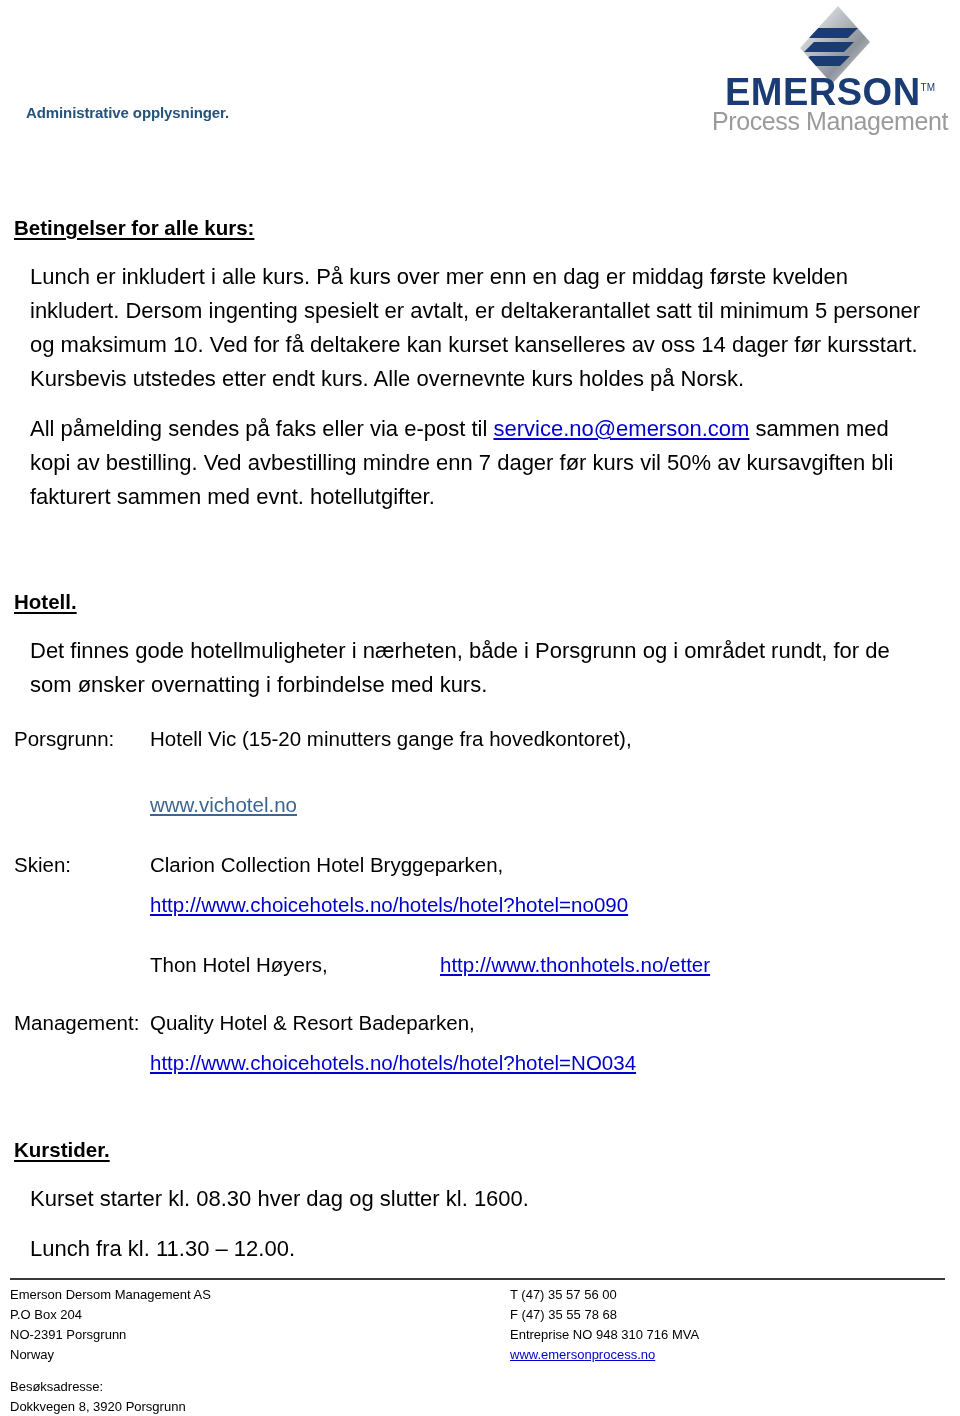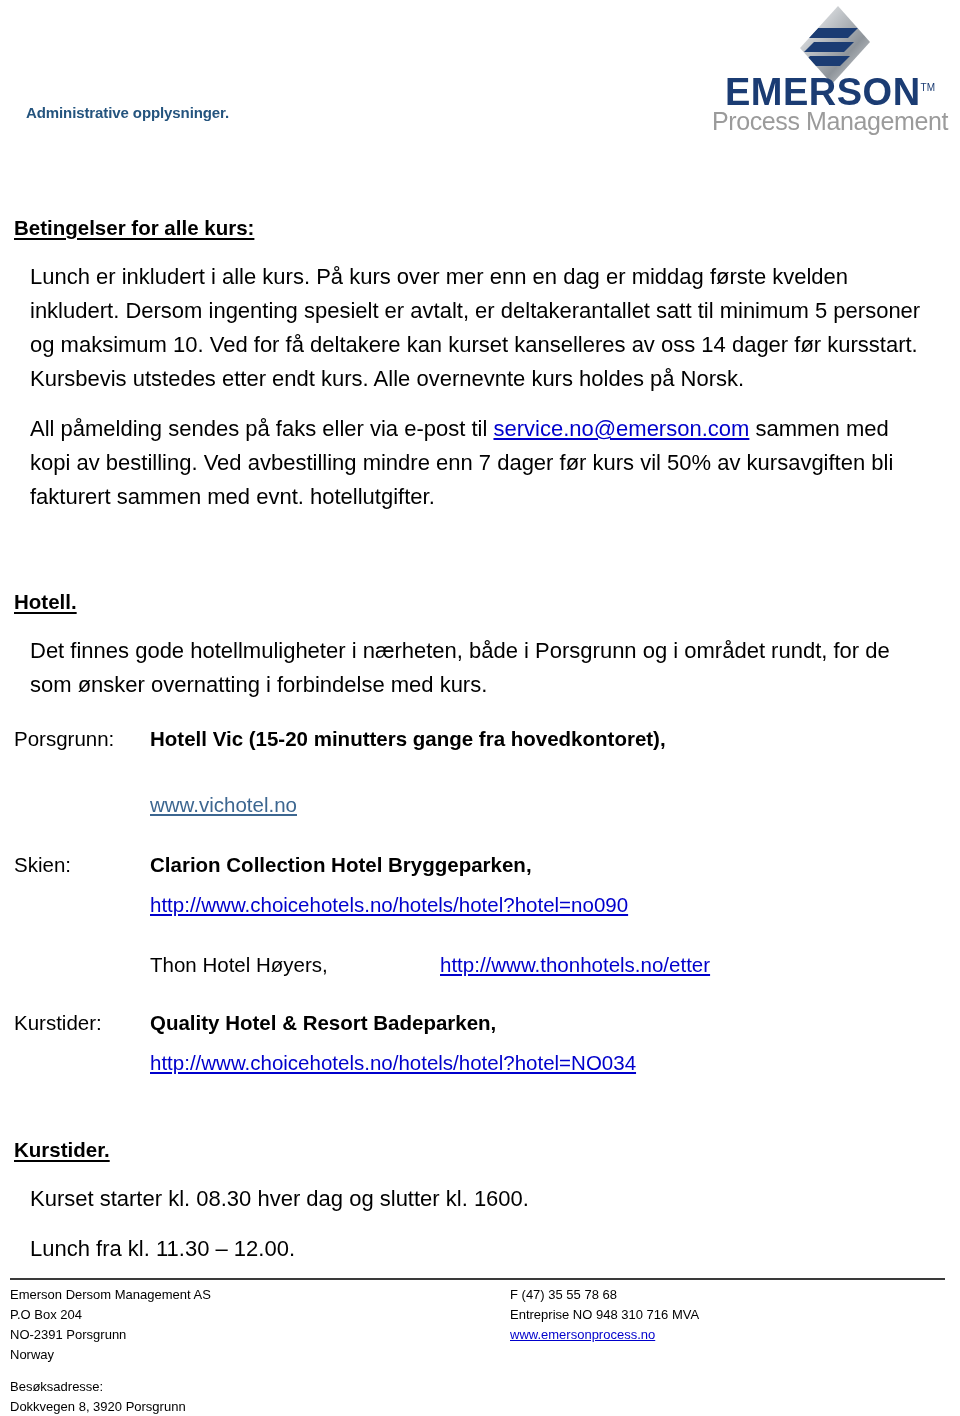--- a/index.html
+++ b/index.html
@@ -125,21 +125,20 @@
     white-space: nowrap;
   }
   .hotel-label {
     display: inline-block;
     width: 136px;
     vertical-align: top;
   }
   .hotel-value {
     display: inline-block;
     vertical-align: top;
-    font-weight: bold;
   }
   .hotel-value-indent {
     display: inline-block;
     width: 136px;
   }
   .thon-name {
     display: inline-block;
     width: 290px;
   }
 
@@ -238,41 +237,42 @@
   </div>
   <div class="hotel-row" style="top:888px;">
     <span class="hotel-value-indent"></span><a class="link" href="#">http://www.choicehotels.no/hotels/hotel?hotel=no090</a>
   </div>
 
   <div class="hotel-row" style="top:948px;">
     <span class="hotel-value-indent"></span><span class="thon-name">Thon Hotel Høyers,</span><a class="link" href="#">http://www.thonhotels.no/etter</a>
   </div>
 
   <div class="hotel-row" style="top:1006px;">
-    <span class="hotel-label">Kurstider:</span><span class="hotel-value">Quality Hotel &amp; Resort Badeparken,</span>
+    <span class="hotel-label">Management:</span><span class="hotel-value">Quality Hotel &amp; Resort Badeparken,</span>
   </div>
   <div class="hotel-row" style="top:1046px;">
     <span class="hotel-value-indent"></span><a class="link" href="#">http://www.choicehotels.no/hotels/hotel?hotel=NO034</a>
   </div>
 
   <div class="section" style="top:1138px;">
     <div class="heading">Kurstider.</div>
     <p class="para">Kurset starter kl. 08.30 hver dag og slutter kl. 1600.</p>
     <p class="para">Lunch fra kl. 11.30 – 12.00.</p>
   </div>
 
   <div class="footer-rule"></div>
   <div class="footer">
     <div class="footer-col-left">
       <span class="footer-line">Emerson Dersom Management AS</span>
       <span class="footer-line">P.O Box 204</span>
       <span class="footer-line">NO-2391 Porsgrunn</span>
       <span class="footer-line">Norway</span>
     </div>
     <div class="footer-col-right">
+      <span class="footer-line">T (47) 35 57 56 00</span>
       <span class="footer-line">F (47) 35 55 78 68</span>
       <span class="footer-line">Entreprise NO 948 310 716 MVA</span>
       <a class="footer-line link" href="#">www.emersonprocess.no</a>
     </div>
     <div class="footer-visit">
       <span class="footer-line">Besøksadresse:</span>
       <span class="footer-line">Dokkvegen 8, 3920 Porsgrunn</span>
     </div>
   </div>
 

